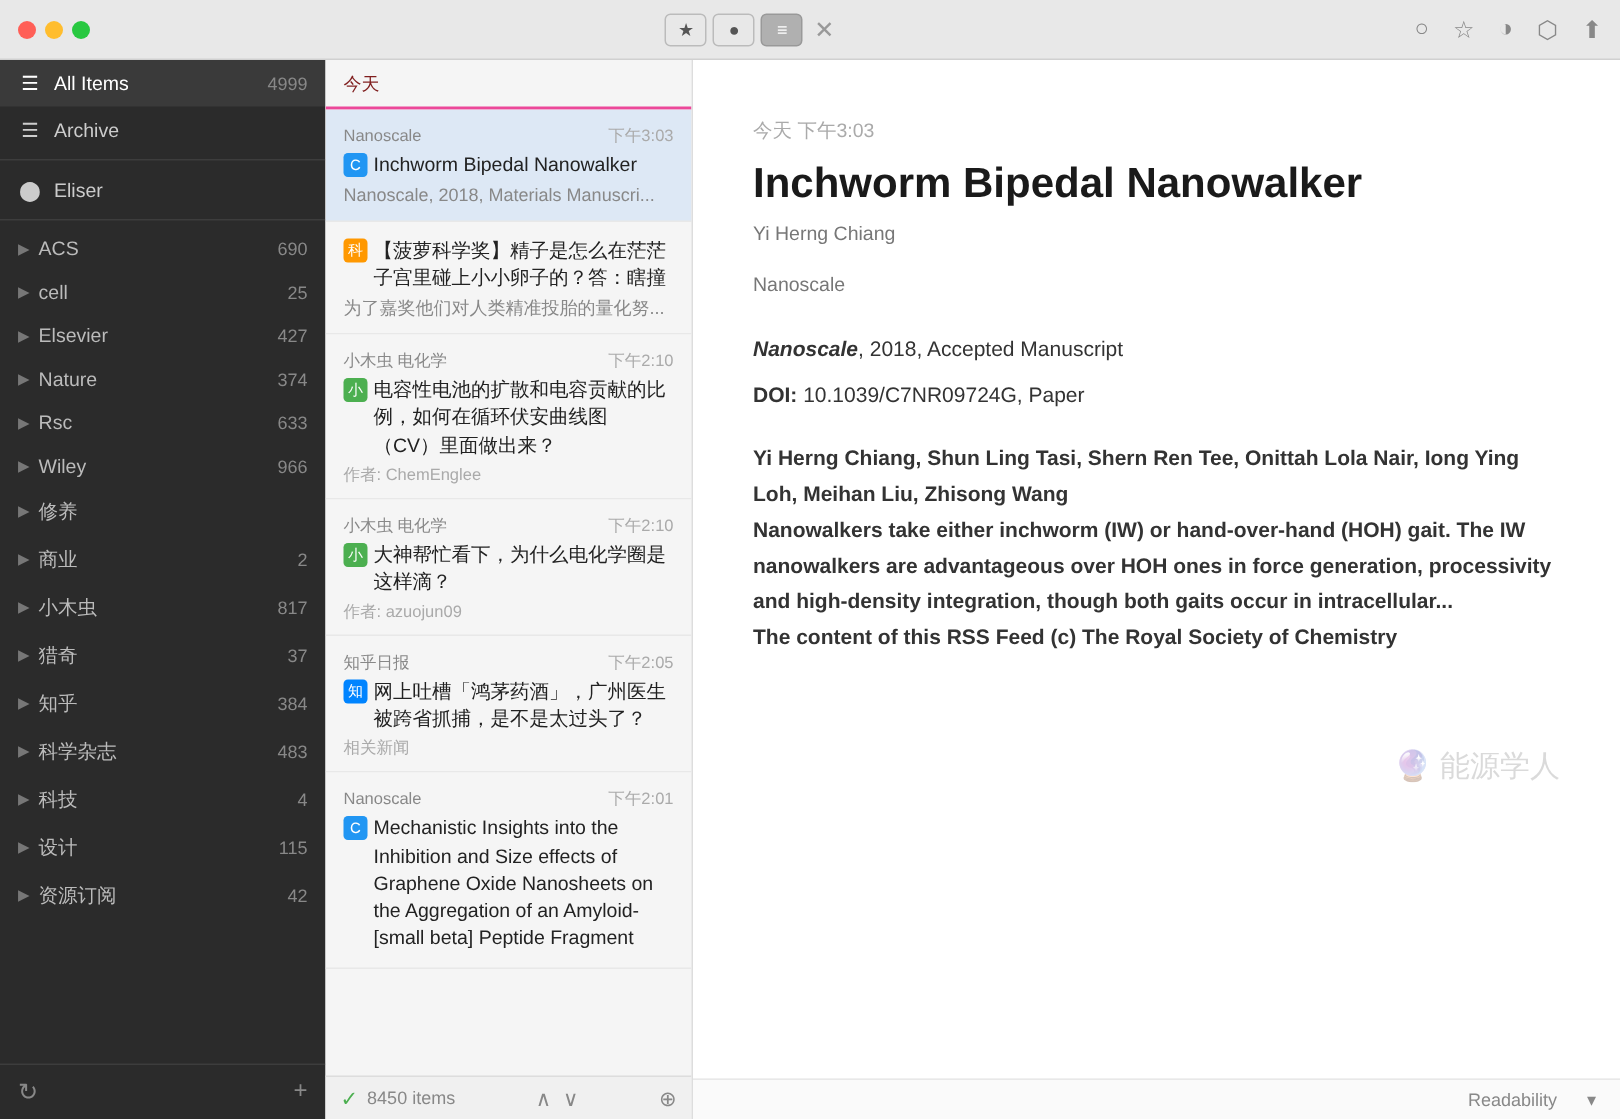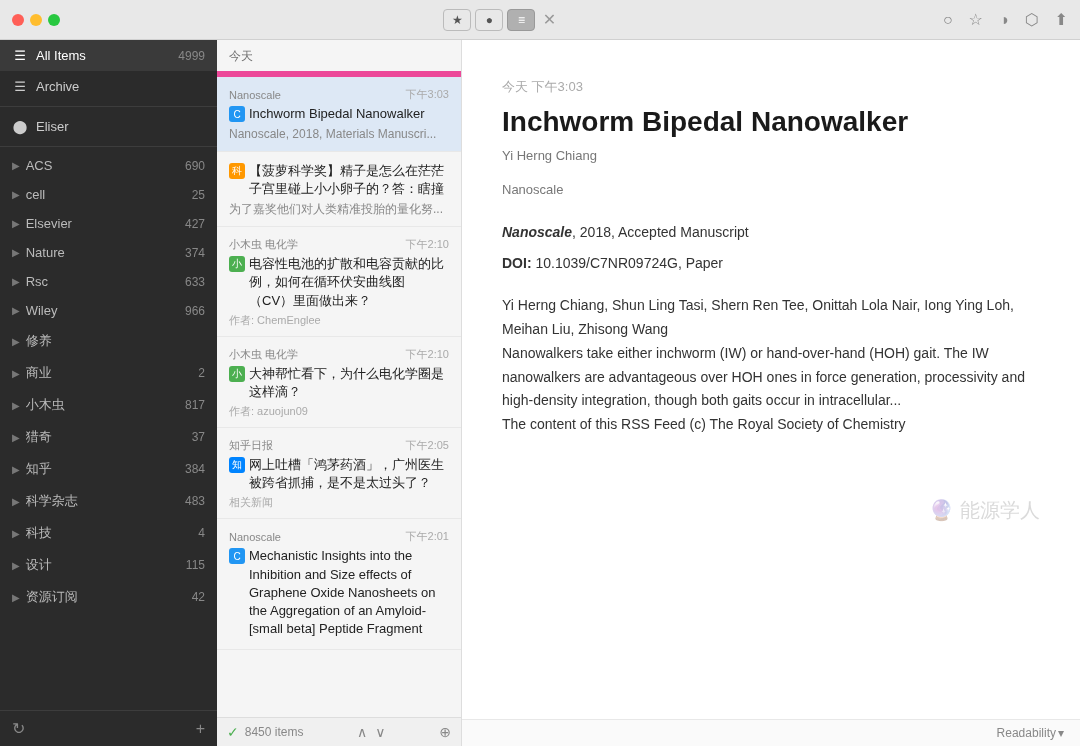--- a/index.html
+++ b/index.html
@@ -88,22 +88,22 @@
       background: #f5f5f5;
       border-right: 1px solid #ddd;
       display: flex;
       flex-direction: column;
       overflow: hidden;
       flex-shrink: 0;
     }
     .article-list-header {
       padding: 8px 12px 6px;
       font-size: 12px;
-      color: #737373;
-      border-bottom: 6px solid #ec4899;
+      color: #7f1d1d;
+      border-bottom: 2px solid #ec4899;
       background: #f5f5f5;
     }
     .article-items { overflow-y: auto; flex: 1; }
     .article-item {
       padding: 10px 12px 8px;
       border-bottom: 1px solid #e8e8e8;
       cursor: pointer;
       background: #f5f5f5;
     }
     .article-item.active { background: #dde8f5; }
@@ -144,39 +144,39 @@
       padding: 38px 40px;
       overflow-y: auto;
     }
     .content-date { font-size: 13px; color: #aaa; margin-bottom: 8px; }
     .content-title { font-size: 28px; font-weight: 700; color: #1a1a1a; margin-bottom: 8px; line-height: 1.3; }
     .content-author { font-size: 13px; color: #777; margin-bottom: 19px; }
     .content-journal { font-size: 13px; color: #777; margin-bottom: 24px; }
     .content-meta { font-size: 14px; color: #333; margin-bottom: 8px; line-height: 1.6; }
     .content-meta .journal-name { font-style: italic; font-weight: 600; }
     .content-meta .doi-label { font-weight: 700; }
-    .content-body { font-size: 14px; color: #333; line-height: 1.7; }
+    .content-body { font-size: 14px; color: #333; line-height: 1.7; font-weight: bold; }
     .content-wrapper { position: relative; flex: 1; display: flex; flex-direction: column; }
 
     
     .content-bottom {
       border-top: 1px solid #e8e8e8;
       padding: 6px 16px;
       display: flex;
       align-items: center;
       justify-content: flex-end;
       background: #fafafa;
     }
     .readability-btn {
       font-size: 12px;
       color: #888;
       cursor: pointer;
       display: flex;
       align-items: center;
-      gap: 2px;
+      gap: 20px;
     }
   </style>
 </head>
 <body>
 
 <div class="title-bar">
   <div class="traffic-lights">
     <div class="traffic-light tl-red"></div>
     <div class="traffic-light tl-yellow"></div>
     <div class="traffic-light tl-green"></div>

